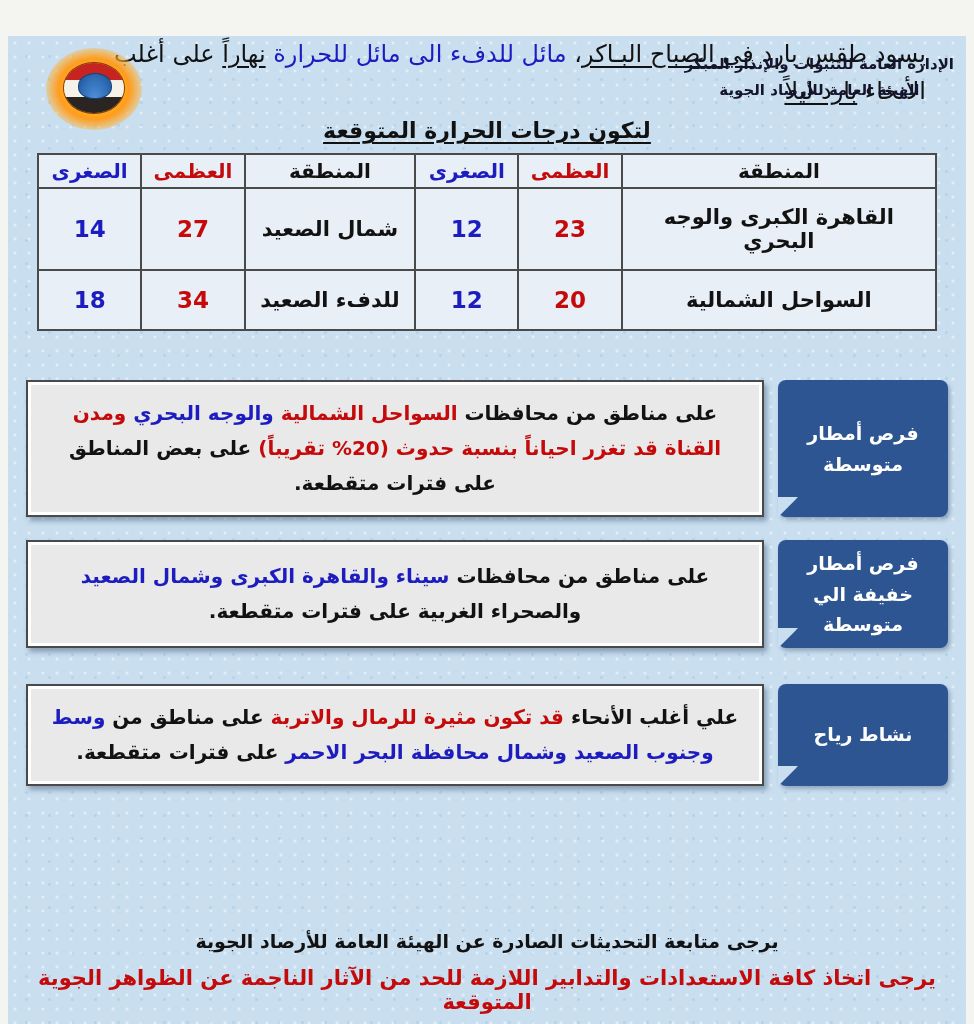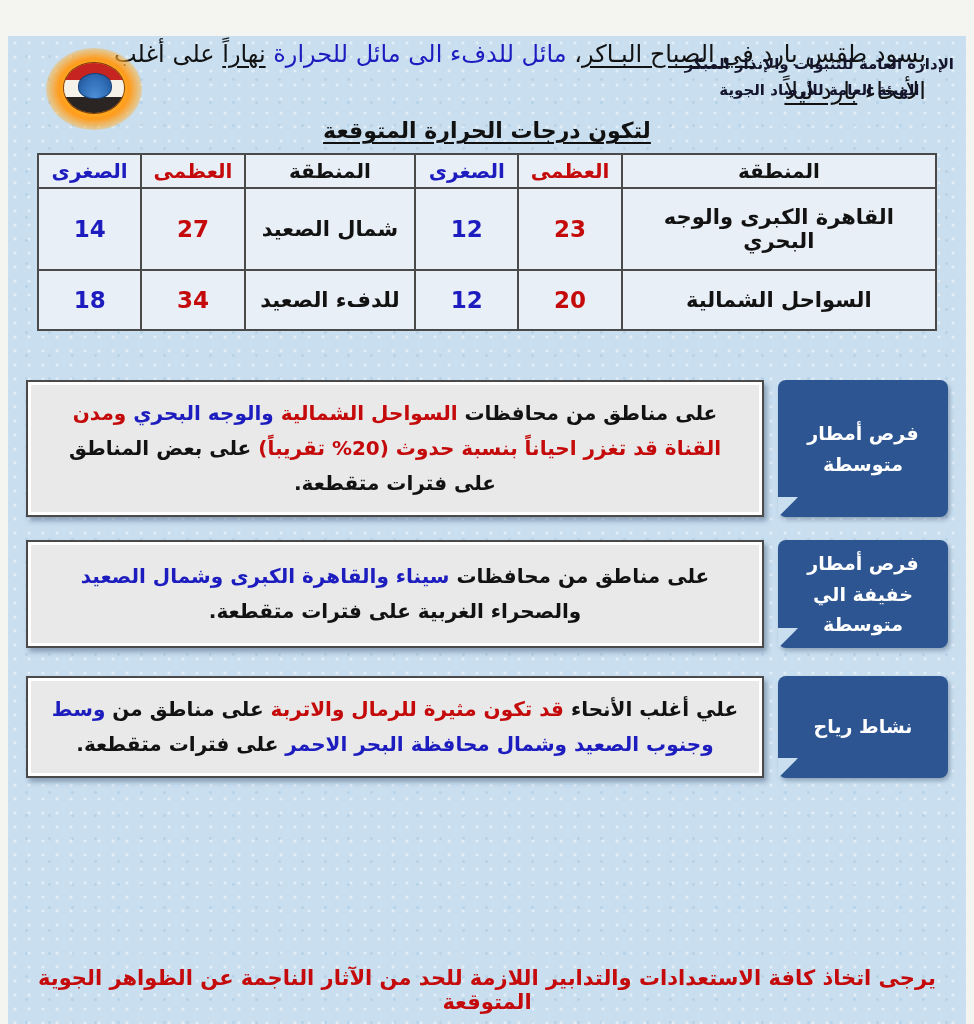--- a/index.html
+++ b/index.html
@@ -125,21 +125,21 @@
   
   .section-row {
     display:flex;
     flex-direction:row;            
     align-items:stretch;
     margin:0 18px 0 18px;
     gap:14px;
   }
   .section-row.first  { margin-top:49px; }
   .section-row.second { margin-top:23px; }
-  .section-row.third  { margin-top:28px; }
+  .section-row.third  { margin-top:36px; }
   .phen-tab {
     position:relative;
     flex:0 0 170px;
     background:#2d5591;
     border-radius:8px;
     color:#fff;
     font-weight:bold;
     font-size:19px;
     line-height:1.6;
     display:flex; align-items:center; justify-content:center;
@@ -269,16 +269,17 @@
   </div>
 
   <div class="section-row third">
     <div class="phen-tab">نشاط رياح</div>
     <div class="phen-box">
       <div><span class="seg-black">علي أغلب الأنحاء </span><span class="seg-red">قد تكون مثيرة للرمال والاتربة </span><span class="seg-black">على مناطق من </span><span class="seg-blue">وسط وجنوب الصعيد وشمال محافظة البحر الاحمر </span><span class="seg-black">على فترات متقطعة.</span></div>
     </div>
   </div>
 
   <div class="footer">
+    <div class="footer-line1">يرجى متابعة التحديثات الصادرة عن الهيئة العامة للأرصاد الجوية</div>
     <div class="footer-line2">يرجى اتخاذ كافة الاستعدادات والتدابير اللازمة للحد من الآثار الناجمة عن الظواهر الجوية المتوقعة</div>
   </div>
 
 </div>
 
 </body></html>

